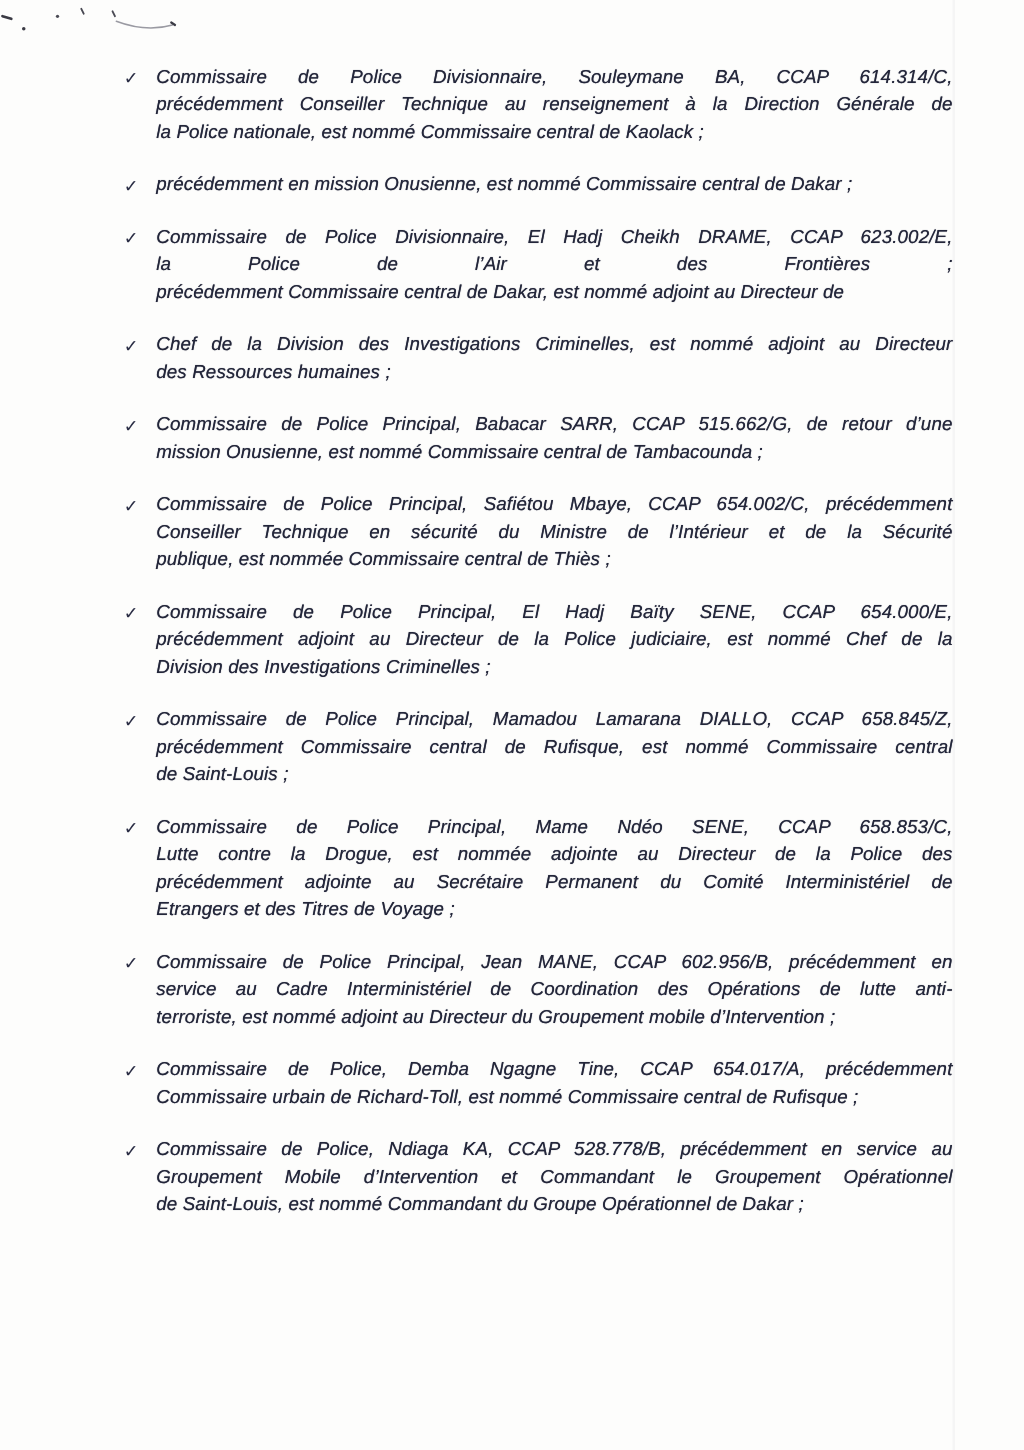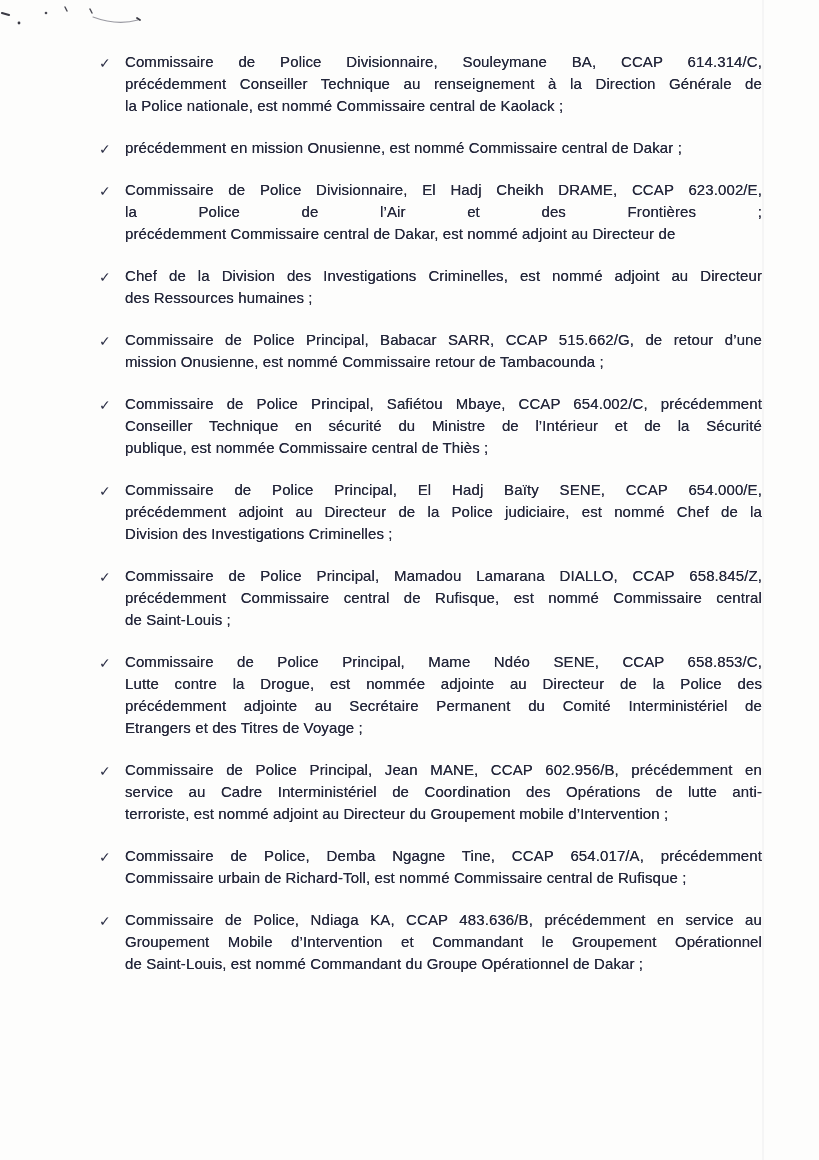--- a/index.html
+++ b/index.html
@@ -55,20 +55,21 @@
     flex: 1 1 auto;
     min-width: 0;
     font-size: 15px;
     line-height: 22px;
     letter-spacing: 0.1px;
     text-shadow: 0 0 0.6px rgba(35,38,58,0.85);
   }
   .line {
     text-align: justify;
     text-align-last: justify;
+    font-style: italic;
   }
   .line:last-child {
     text-align-last: left;
   }
 </style>
 </head>
 <body>
 
 <div class="page">
 
@@ -116,21 +117,21 @@
       <div class="lines">
           <div class="line">Chef de la Division des Investigations Criminelles, est nommé adjoint au Directeur</div>
           <div class="line">des Ressources humaines ;</div>
         </div>
     </div>
 
     <div class="item">
       <span class="check">✓</span>
       <div class="lines">
           <div class="line">Commissaire de Police Principal, Babacar SARR, CCAP 515.662/G, de retour d’une</div>
-          <div class="line">mission Onusienne, est nommé Commissaire retour de Tambacounda ;</div>
+          <div class="line">mission Onusienne, est nommé Commissaire central de Tambacounda ;</div>
         </div>
     </div>
 
     <div class="item">
       <span class="check">✓</span>
       <div class="lines">
           <div class="line">Commissaire de Police Principal, Safiétou Mbaye, CCAP 654.002/C, précédemment</div>
           <div class="line">Conseiller Technique en sécurité du Ministre de l’Intérieur et de la Sécurité</div>
           <div class="line">publique, est nommée Commissaire central de Thiès ;</div>
         </div>
@@ -177,20 +178,20 @@
       <span class="check">✓</span>
       <div class="lines">
           <div class="line">Commissaire de Police, Demba Ngagne Tine, CCAP 654.017/A, précédemment</div>
           <div class="line">Commissaire urbain de Richard-Toll, est nommé Commissaire central de Rufisque ;</div>
         </div>
     </div>
 
     <div class="item">
       <span class="check">✓</span>
       <div class="lines">
-          <div class="line">Commissaire de Police, Ndiaga KA, CCAP 483.636/B, précédemment en service au</div>
+          <div class="line">Commissaire de Police, Ndiaga KA, CCAP 528.778/B, précédemment en service au</div>
           <div class="line">Groupement Mobile d’Intervention et Commandant le Groupement Opérationnel</div>
           <div class="line">de Saint-Louis, est nommé Commandant du Groupe Opérationnel de Dakar ;</div>
         </div>
     </div>
 
   </div>
 </div>
 
 </body></html>

